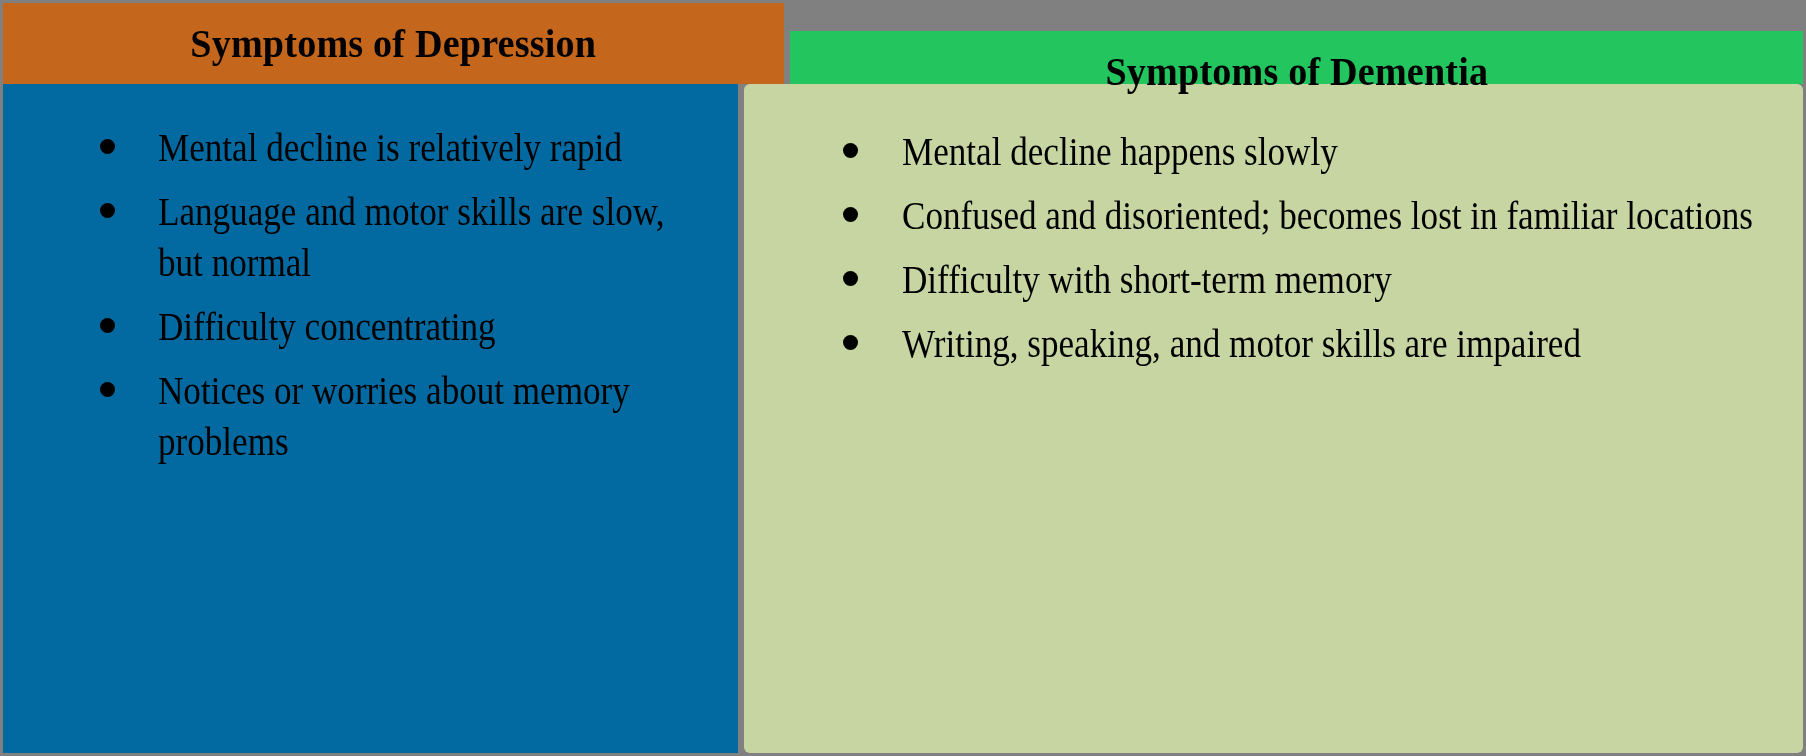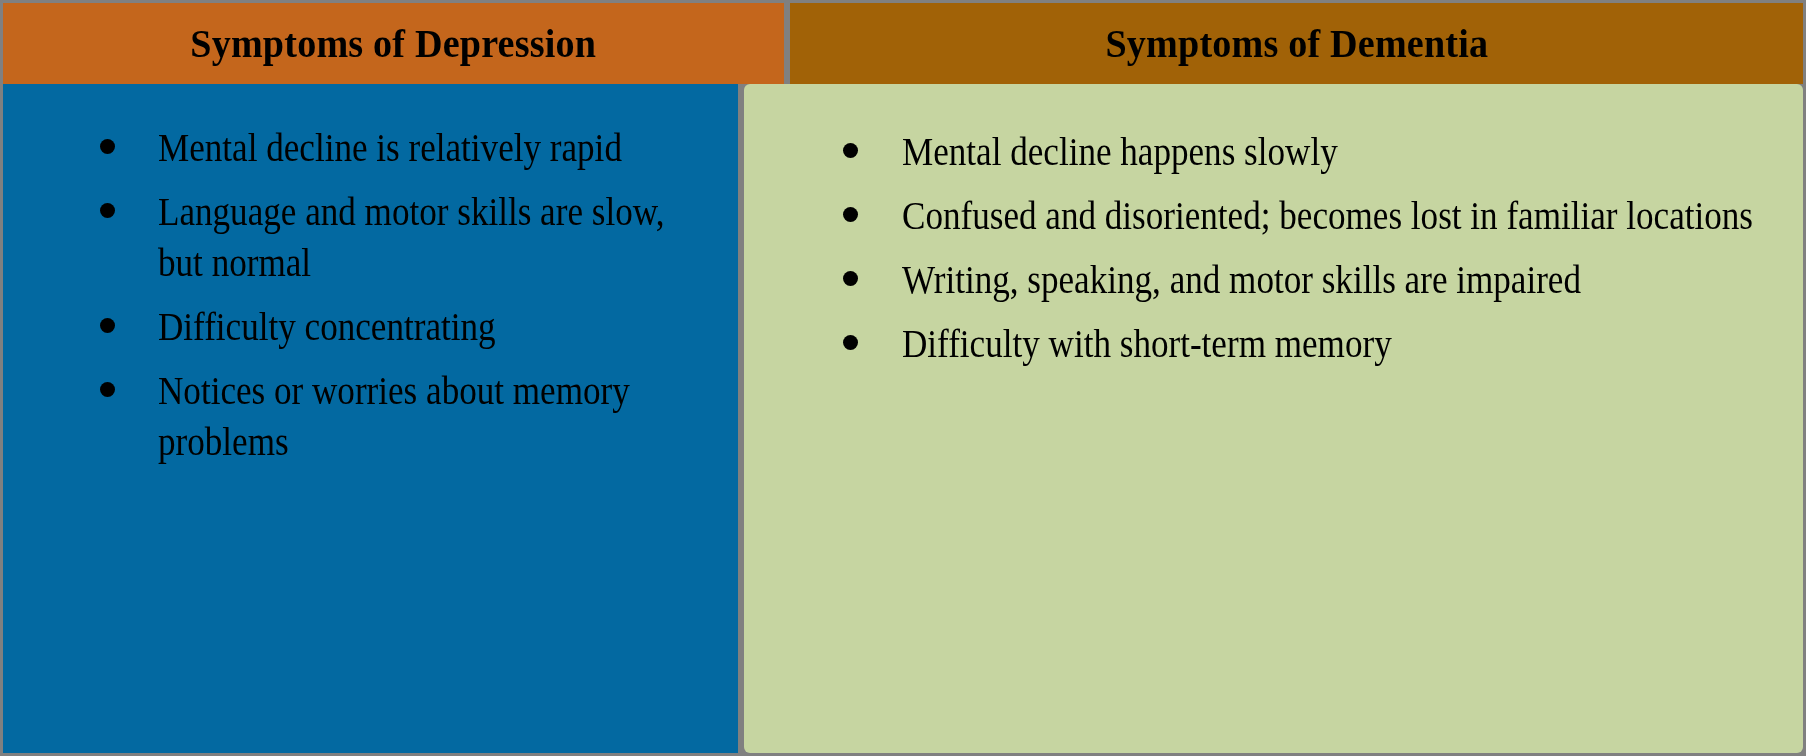--- a/index.html
+++ b/index.html
@@ -43,21 +43,22 @@
   .header-cell.depression {
     width: 781px;
     background: #C4661C;
   }
   .header-gap {
     width: 6px;
     background: #808080;
   }
   .header-cell.dementia {
     flex: 1 1 auto;
-    background: #a16207;
+    background: #22c55e;
+    margin-top: 28px;
   }
   .header-title {
     font-family: "Liberation Serif", "DejaVu Serif", serif;
     font-weight: bold;
     font-size: 41px;
     line-height: 1;
     color: #000000;
     letter-spacing: 0.2px;
     transform: scaleX(0.93);
     transform-origin: center center;
@@ -181,23 +182,23 @@
         <li>
           <span class="bullet-dot"></span>
           <span class="li-text">Mental decline happens slowly</span>
         </li>
         <li>
           <span class="bullet-dot"></span>
           <span class="li-text">Confused and disoriented; becomes lost in familiar locations</span>
         </li>
         <li>
           <span class="bullet-dot"></span>
+          <span class="li-text">Difficulty with short-term memory</span>
+        </li>
+        <li>
+          <span class="bullet-dot"></span>
           <span class="li-text">Writing, speaking, and motor skills are impaired</span>
-        </li>
-        <li>
-          <span class="bullet-dot"></span>
-          <span class="li-text">Difficulty with short-term memory</span>
         </li>
       </ul>
     </div>
 
   </div>
 </div>
 
 </body></html>

